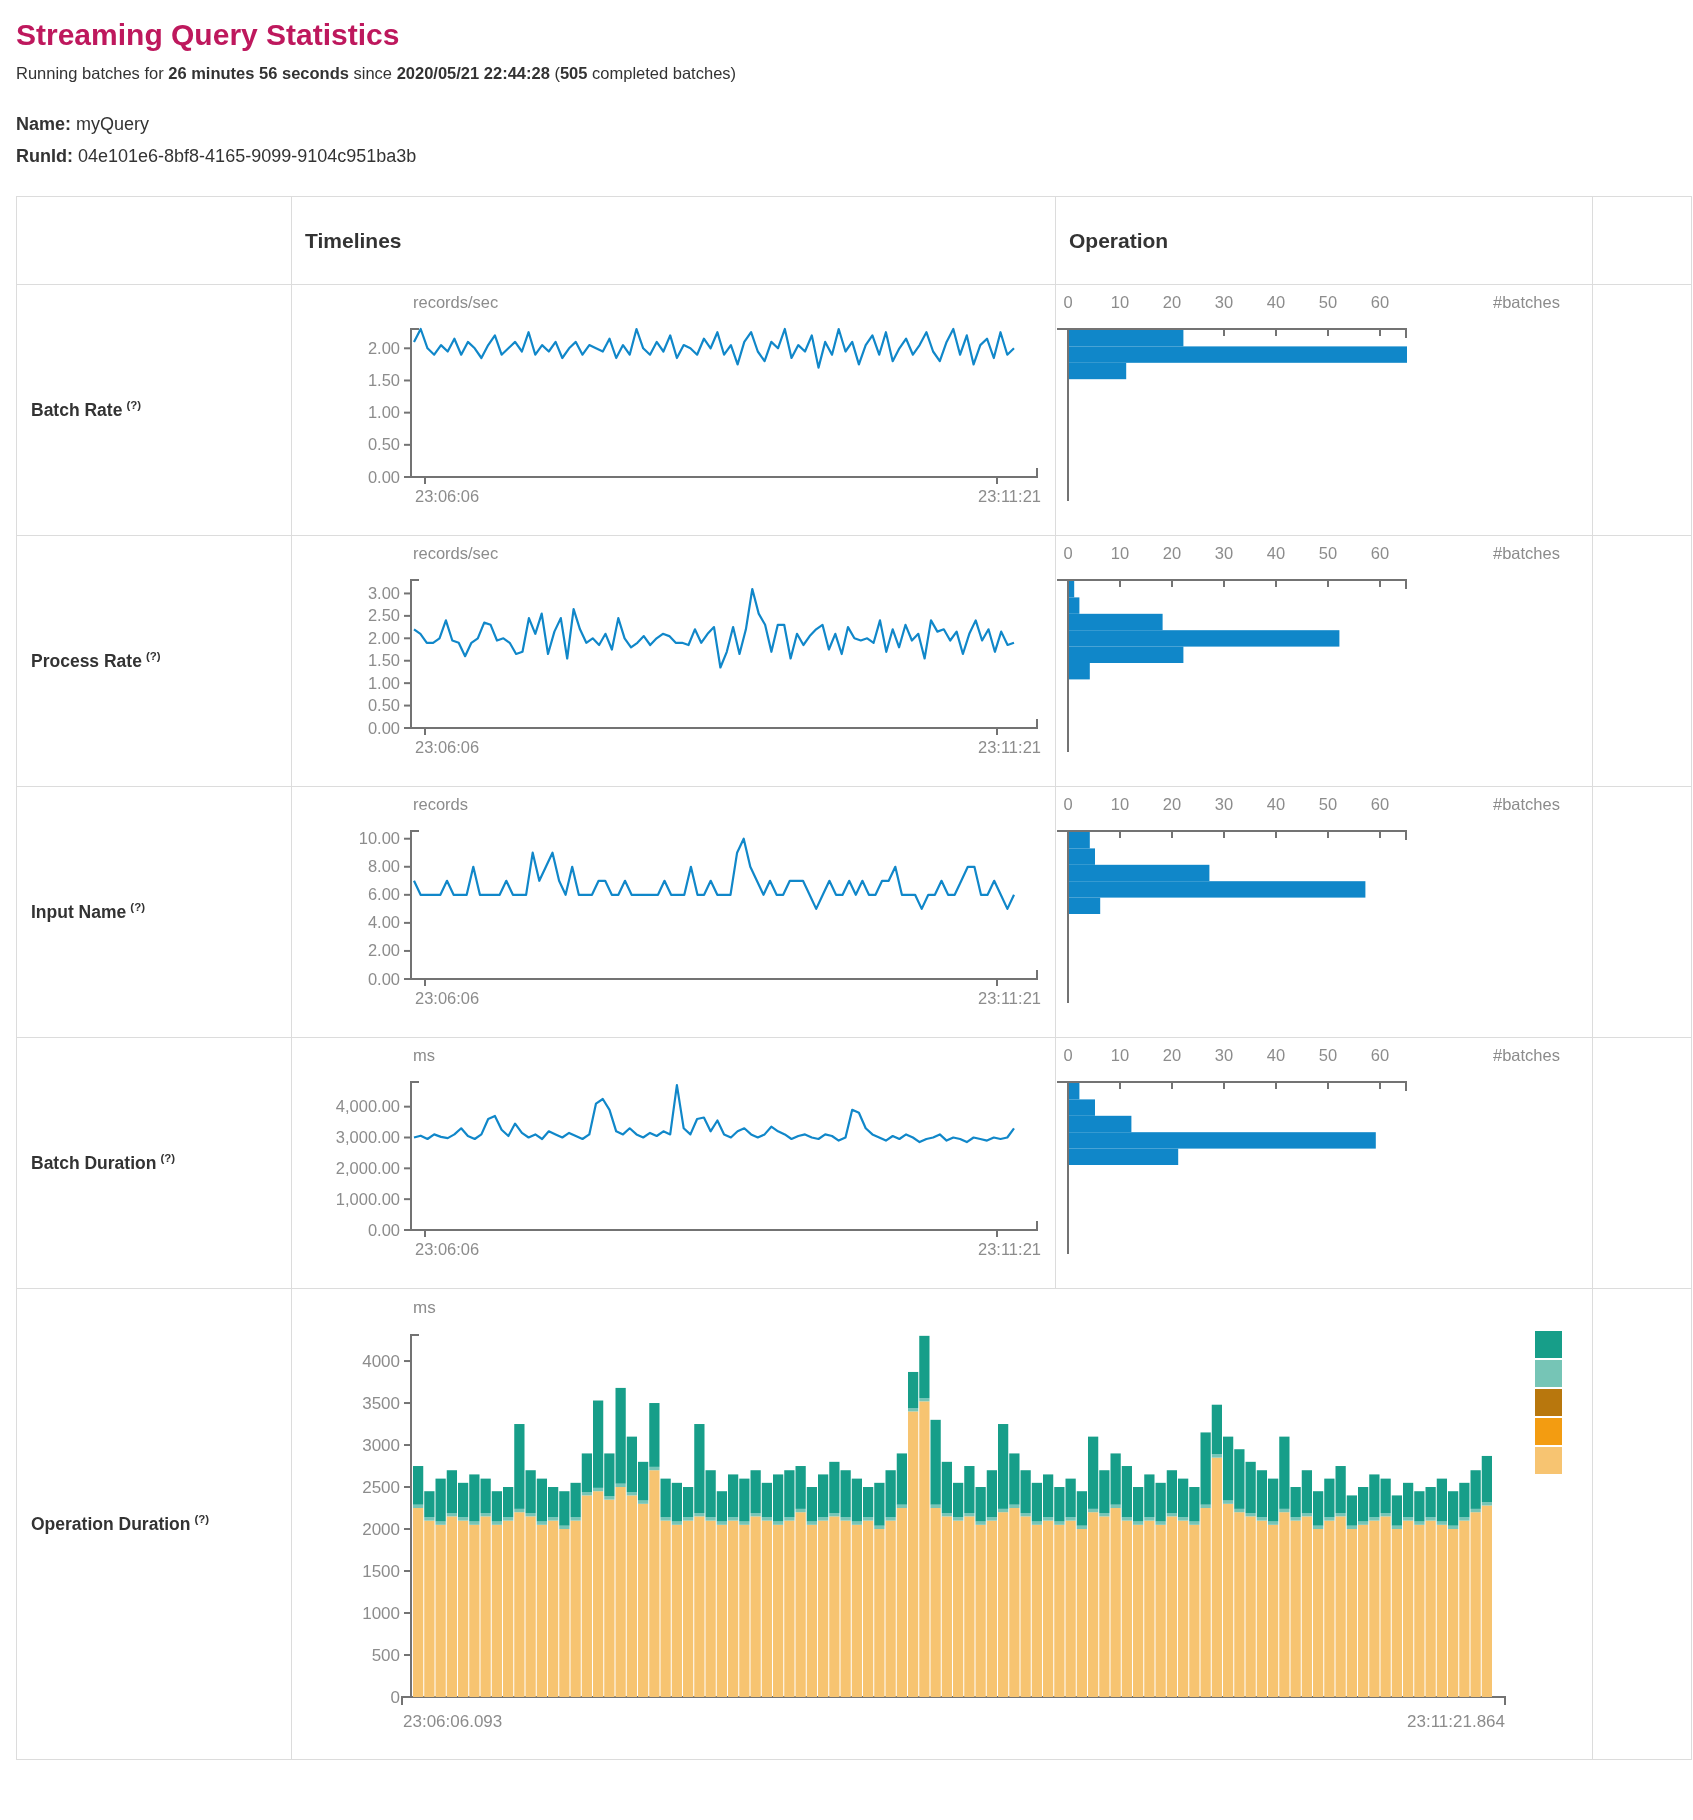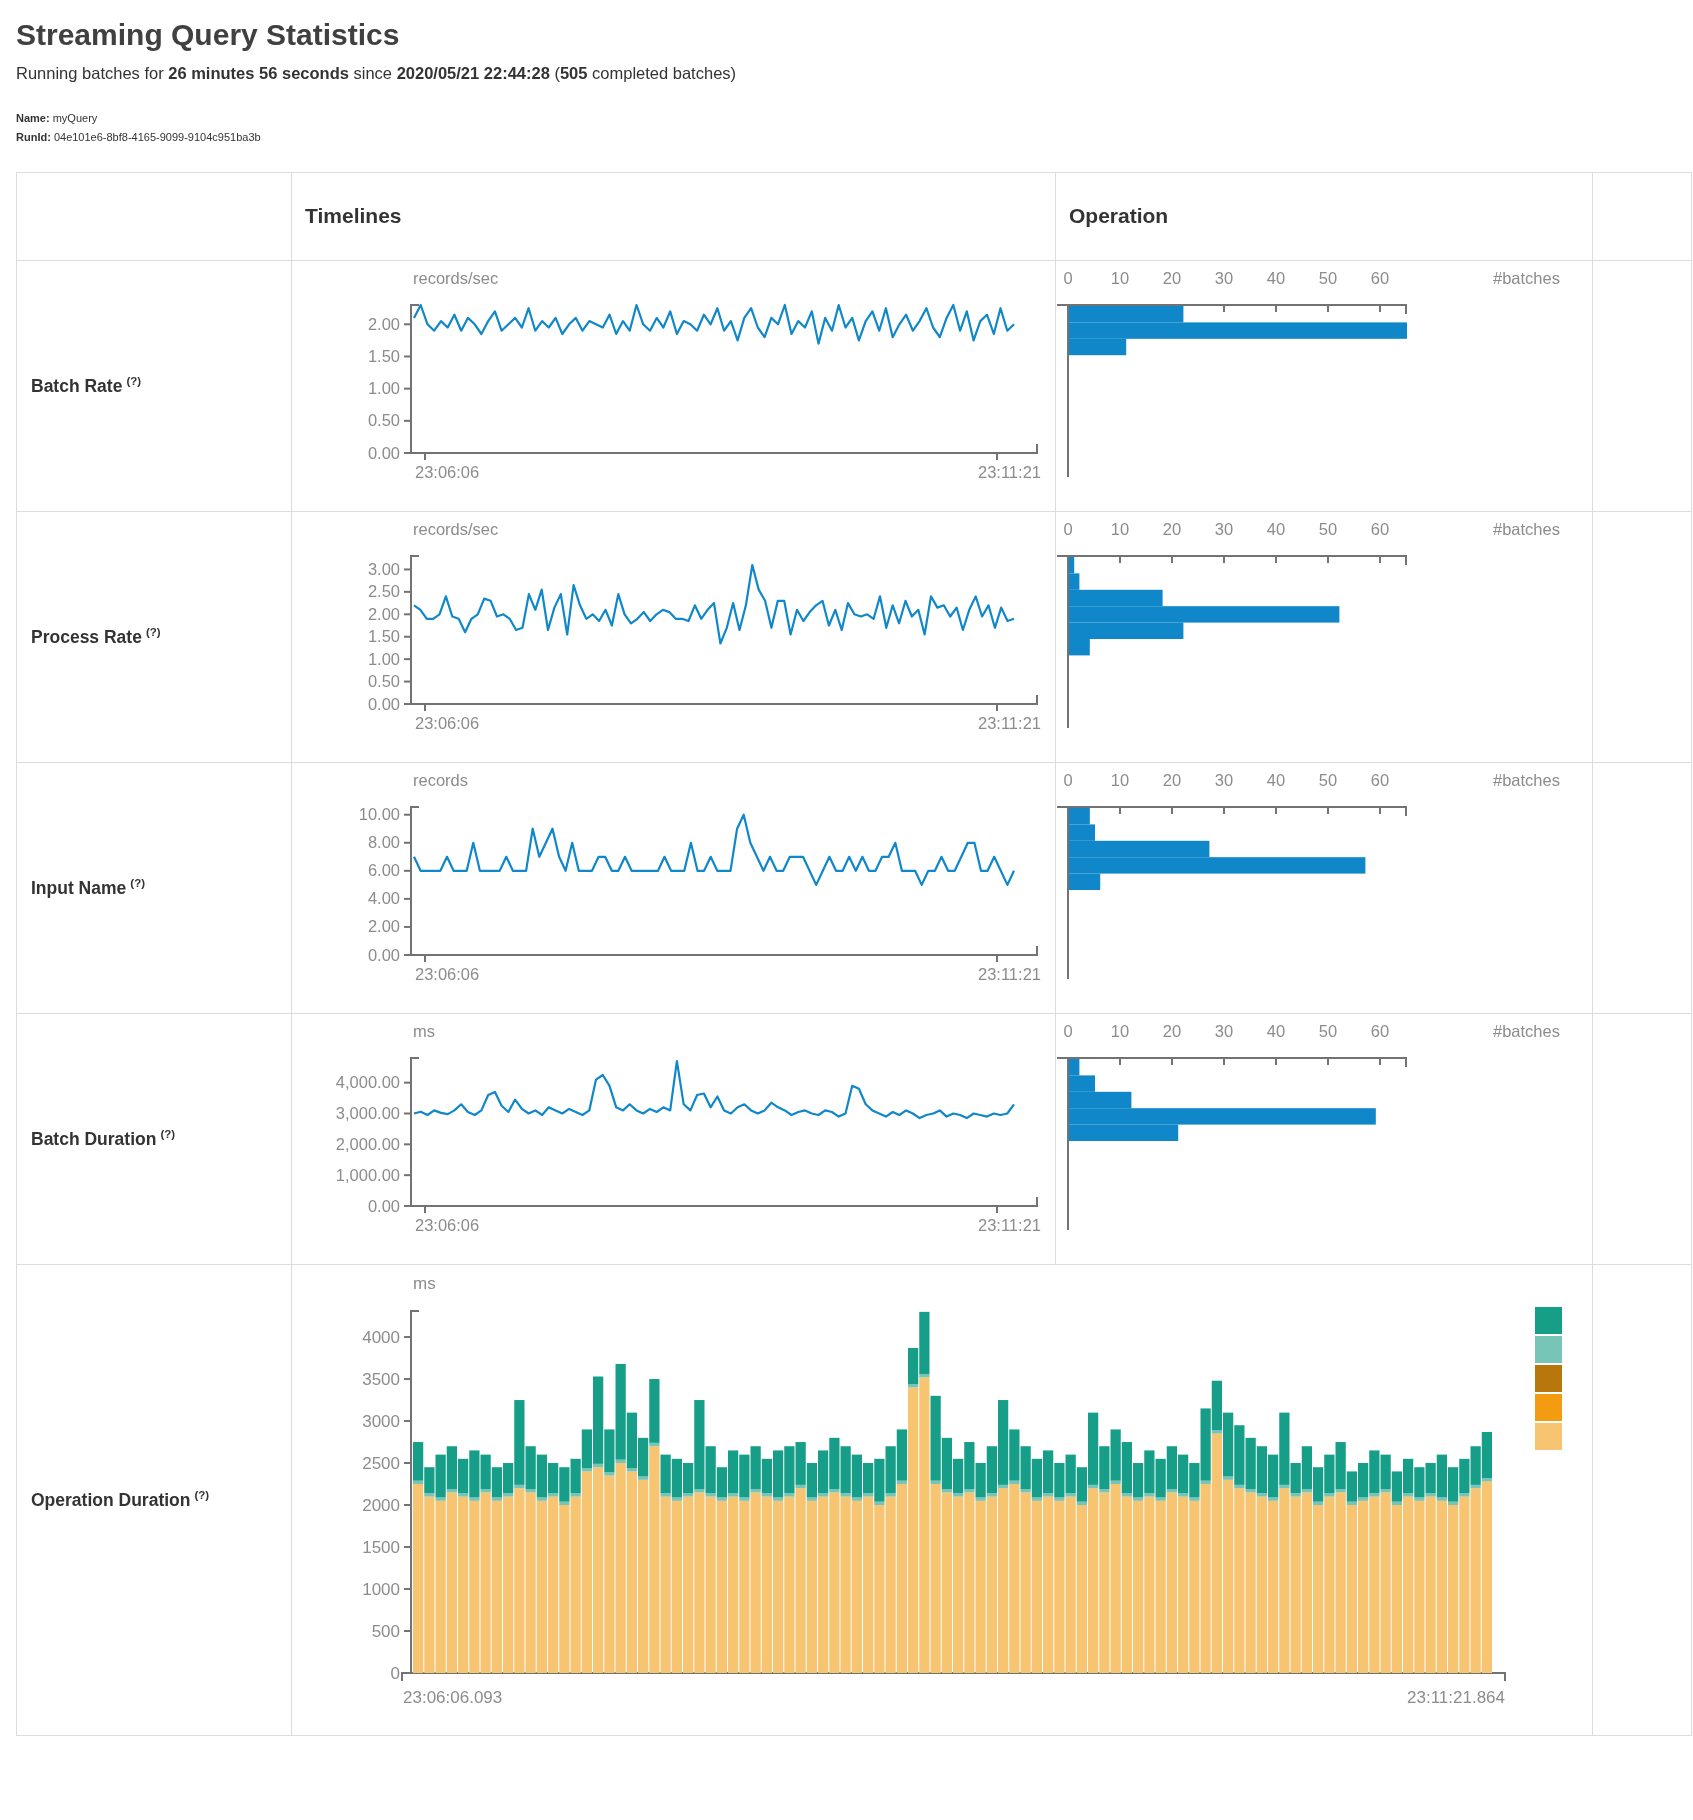--- a/index.html
+++ b/index.html
@@ -1,21 +1,21 @@
 <!DOCTYPE html>
 <html><head>
 <meta charset="utf-8">
 <style>
   html,body{margin:0;padding:0;background:#fff;}
   body{font-family:"Liberation Sans",sans-serif;color:#333;}
   .page{width:1693px;min-height:1820px;box-sizing:border-box;padding:16px 0 0 16px;}
-  h1{font-size:30px;font-weight:700;margin:2px 0 0 0;color:#404040;}
+  h1{font-size:30px;font-weight:700;margin:2px 0 0 0;color:#be185d;}
   .subtitle{font-size:16.5px;margin:12px 0 0 0;}
   .subtitle b{font-weight:700;}
-  .meta{margin-top:26px;font-size:11px;line-height:1.75;}
+  .meta{margin-top:26px;font-size:18px;line-height:1.75;}
   .meta b{font-weight:700;}
   table.stats{border-collapse:collapse;table-layout:fixed;margin-top:24px;width:1675px;}
   .stats td{border:1px solid #dcdcdc;padding:0;vertical-align:middle;box-sizing:border-box;}
   tr.head td{height:88px;font-size:21px;font-weight:700;padding-left:13px;color:#333;}
   tr.datarow{height:251px;}
   tr.oprow{height:471px;}
   td.lbl{padding-left:14px;font-weight:700;font-size:17.5px;color:#333;}
   sup.help{font-size:11.5px;margin-left:4px;font-weight:700;color:#333;cursor:help;}
   td.cell{vertical-align:top;padding:6px 0 0 0;}
   .chart svg{display:block;}

